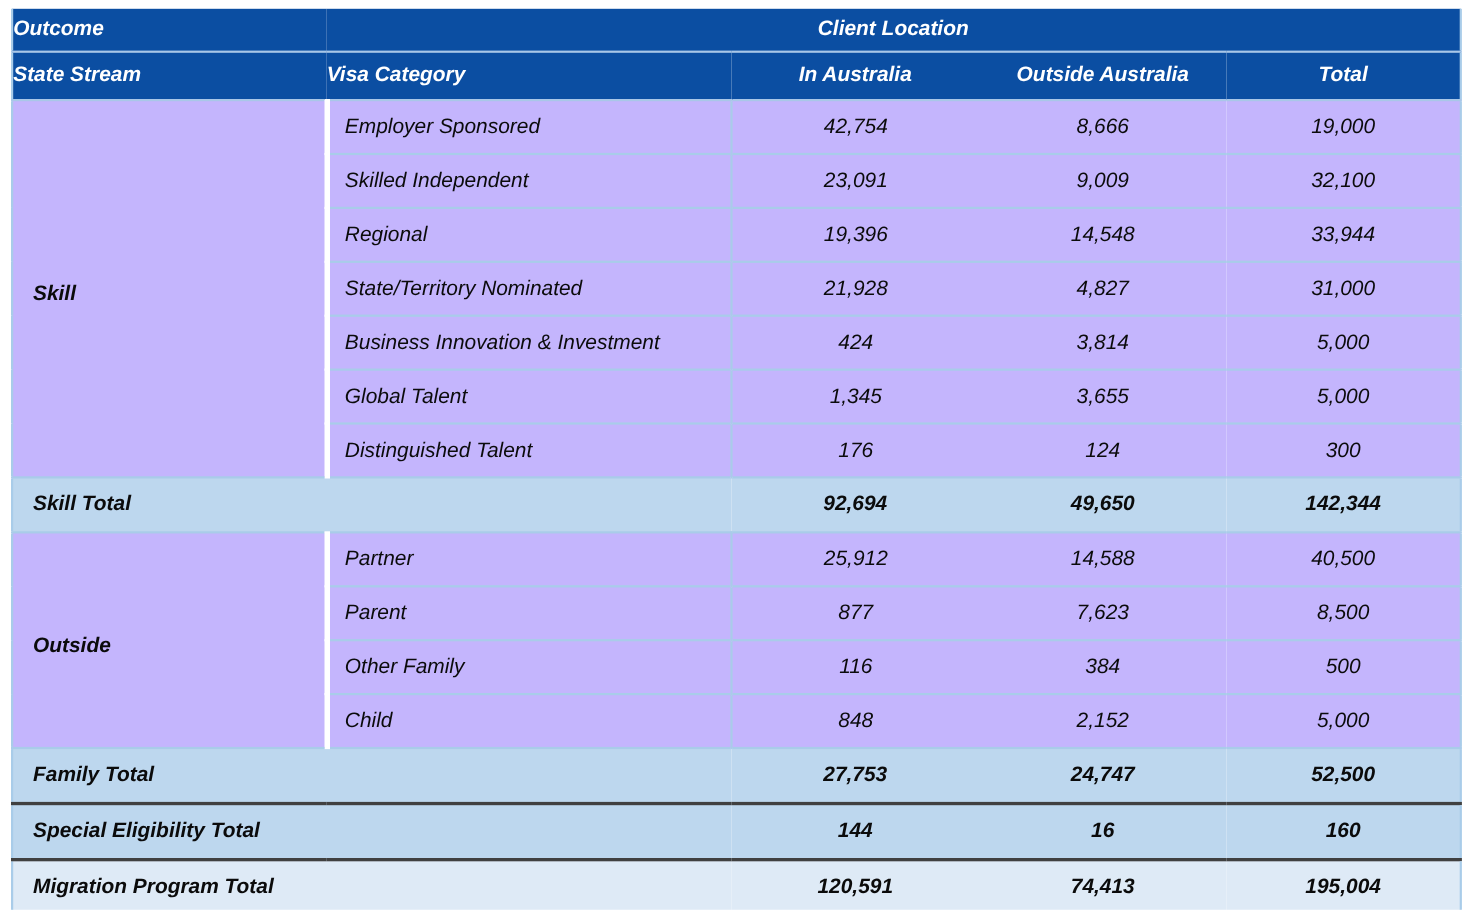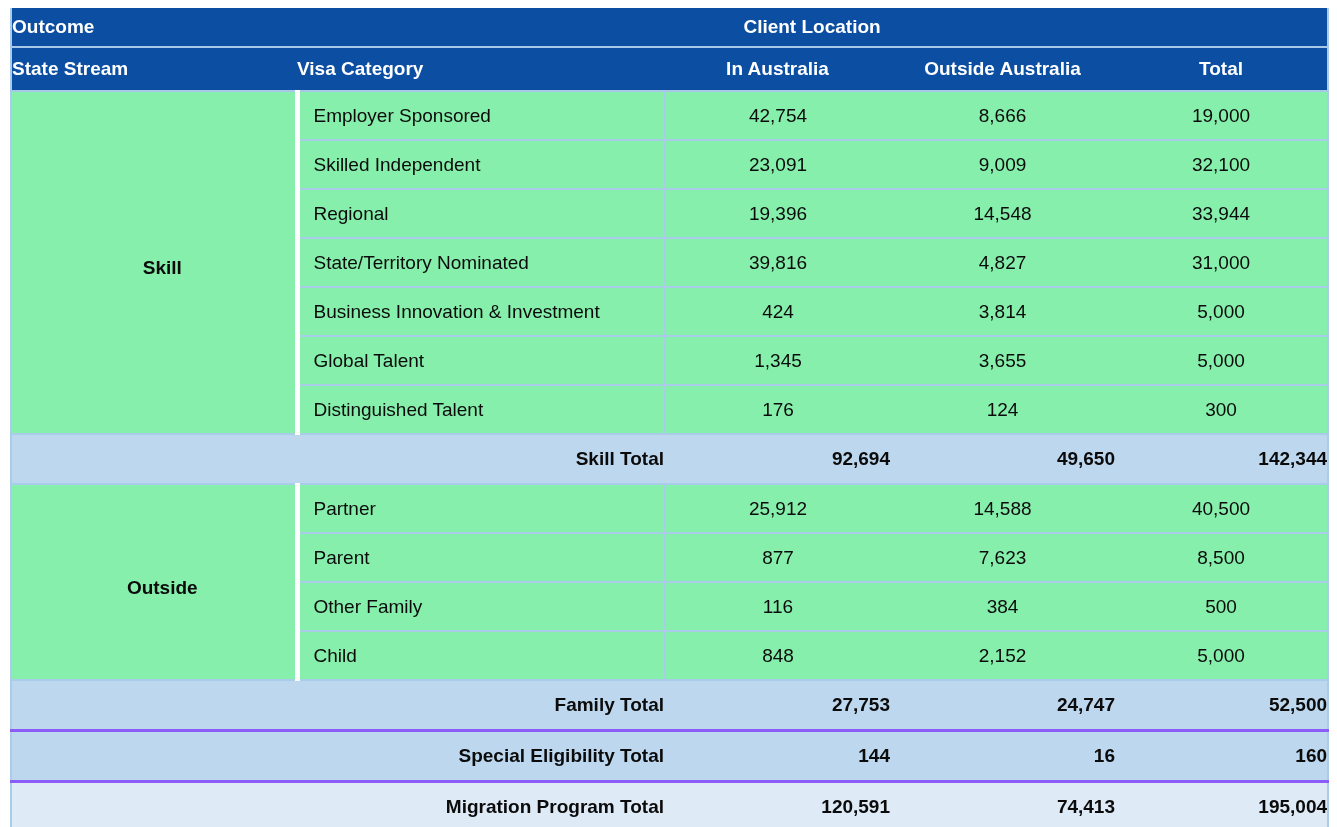--- a/index.html
+++ b/index.html
@@ -11,21 +11,21 @@
     --row_border:#A9CCE9;
     --header_separator:#A9C7E8;
     --bottom_border:#2E74B5;
     --text_color:#0B0B0B;
     --page_bg:#FFFFFF;
   }
   html,body{
     margin:0;padding:0;background:var(--page_bg);
     font-family:"Liberation Sans",sans-serif;color:var(--text_color);
   }
-  .page{width:1337px;height:827px;box-sizing:border-box;padding:8px 10px 0 10px;overflow:hidden;}
+  .page{width:1337px;height:827px;box-sizing:border-box;padding:8px 10px 0 10px;overflow:hidden;font-style:italic;}
   table.migration{
     width:1317px;table-layout:fixed;border-collapse:collapse;
     border-left:2px solid var(--row_border);
     border-right:2px solid var(--row_border);
     border-bottom:5px solid var(--bottom_border);
     font-size:19px;
   }
   
   tr.hdr1 th{
     background:var(--header_bg);color:var(--header_text);font-weight:bold;
@@ -35,34 +35,34 @@
   tr.hdr2 th{
     background:var(--header_bg);color:var(--header_text);font-weight:bold;
     height:42px;border-bottom:2px solid var(--header_separator);
     padding:0;vertical-align:middle;
   }
   th.left{ text-align:left; }
   th.pad-stream{ padding-left:18px; }
   th.pad-cat{ padding-left:14px; }
   th.center{ text-align:center;margin-top:20px; }
   
-  tr.data-row td{ height:45px;border-top:2px solid var(--row_border);background:#86efac;vertical-align:middle; }
+  tr.data-row td{ height:45px;border-top:2px solid var(--row_border);background:#c4b5fd;vertical-align:middle; }
   td.stream{
     background:var(--stream_cell_bg);font-weight:bold;vertical-align:top;
-    padding:11px 0 0 18px;border-right:5px solid #fff;text-align:center;
+    padding:11px 0 0 18px;border-right:5px solid #fff;text-align:left;
   }
   td.cat{ text-align:left;padding-left:14px;border-right:2px solid var(--row_border); }
   td.num{ text-align:center;padding:0; }
   
   tr.total-row td{
     height:46px;background:var(--total_row_bg);font-weight:bold;
-    border-top:2px solid var(--row_border);vertical-align:middle;text-align:right;
+    border-top:2px solid var(--row_border);vertical-align:middle;
   }
-  tr.total-row td.total-label{ text-align:right;padding-left:18px; }
-  tr.white-sep td{ border-top:3px solid #8b5cf6; }
+  tr.total-row td.total-label{ text-align:left;padding-left:18px; }
+  tr.white-sep td{ border-top:3px solid #404040; }
   tr.light-total td{ background:var(--light_total_row_bg); }
 </style>
 </head>
 <body>
 
 <div class="page">
   <table class="migration">
     <colgroup>
       <col style="width:286px">
         <col style="width:368px">
@@ -99,21 +99,21 @@
       <td class="num">32,100</td>
     </tr>
     <tr class="data-row">
       <td class="cat">Regional</td>
       <td class="num">19,396</td>
       <td class="num">14,548</td>
       <td class="num">33,944</td>
     </tr>
     <tr class="data-row">
       <td class="cat">State/Territory Nominated</td>
-      <td class="num">39,816</td>
+      <td class="num">21,928</td>
       <td class="num">4,827</td>
       <td class="num">31,000</td>
     </tr>
     <tr class="data-row">
       <td class="cat">Business Innovation &amp; Investment</td>
       <td class="num">424</td>
       <td class="num">3,814</td>
       <td class="num">5,000</td>
     </tr>
     <tr class="data-row">

